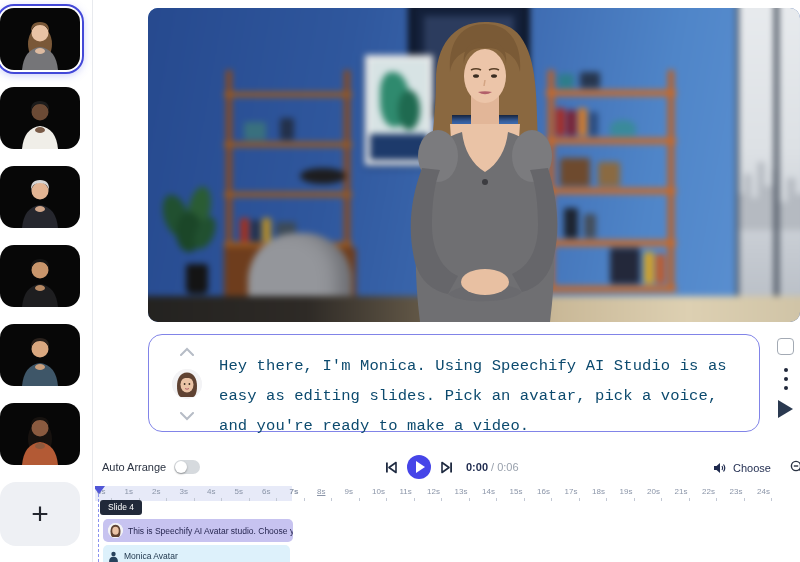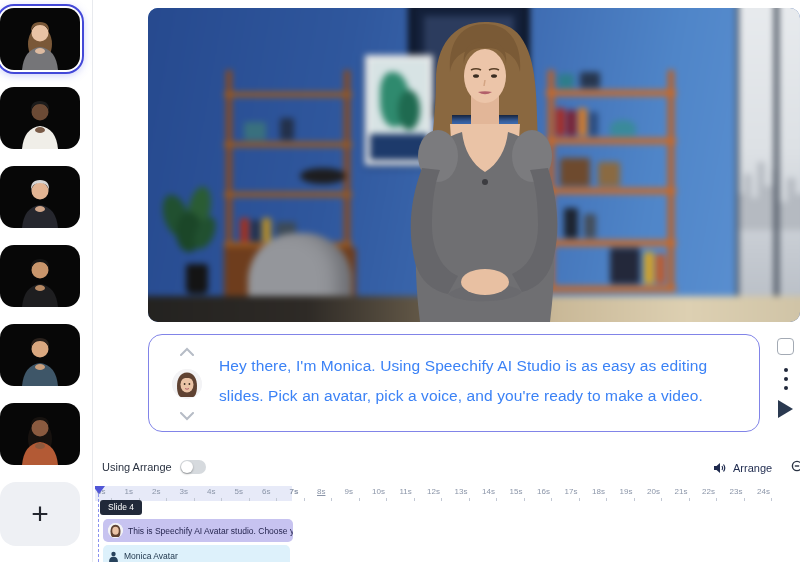--- a/index.html
+++ b/index.html
@@ -60,21 +60,21 @@
   #chair{position:absolute;left:108px;top:233px;width:104px;height:90px;background:#94969b;
     border-radius:48px 48px 10px 10px;box-shadow:inset -14px -6px 18px rgba(60,60,65,.45);}
   #desk{position:absolute;left:84px;top:248px;width:132px;height:58px;background:#6e3d1d;}
   #monica{position:absolute;left:212px;top:12px;width:250px;height:302px;}
   
   #caption{position:absolute;left:148px;top:334px;width:612px;height:98px;background:#fff;
     border:1.6px solid var(--caption-border);border-radius:14px;}
   #caption .left-col{position:absolute;left:22px;top:12px;width:32px;height:74px;display:flex;
     flex-direction:column;align-items:center;justify-content:space-between;}
   #caption .text{position:absolute;left:70px;top:16px;width:510px;font-size:15.5px;
-    line-height:30px;color:#3b82f6;letter-spacing:.1px;}
+    line-height:30px;color:#0c4a6e;letter-spacing:.1px;font-family:Liberation Mono, monospace;}
   .chev{display:block;}
   
   #side-controls{position:absolute;left:775px;top:338px;width:25px;height:90px;}
   #checkbox{position:absolute;left:2px;top:0;width:17px;height:17px;border:1.6px solid #a3aab4;
     border-radius:4px;background:#fff;}
   #kebab{position:absolute;left:8px;top:30px;width:5px;height:26px;}
   #kebab i{position:absolute;left:1px;width:4px;height:4px;border-radius:50%;background:#20283a;}
   #kebab i:nth-child(1){top:0}#kebab i:nth-child(2){top:9px}#kebab i:nth-child(3){top:18px}
   #side-play{position:absolute;left:3px;top:62px;width:0;height:0;border-left:15px solid #2a3950;
     border-top:9px solid transparent;border-bottom:9px solid transparent;}
@@ -311,34 +311,46 @@
   <div id="kebab">
       <i></i>
       <i></i>
       <i></i>
     </div>
   <div id="side-play"></div>
 </div>
 
 <div id="controlbar">
   <div id="auto-arrange">
-    <span>Using Arrange</span>
+    <span>Auto Arrange</span>
     <div class="toggle">
         <div class="knob"></div>
       </div>
   </div>
 
+  <div id="transport">
+    <svg width="13" height="13" viewBox="0 0 13 13">
+      <rect x="1" y="1.5" width="1.8" height="10" fill="#1e2a40"></rect>
+      <path d="M11,1.5 L4,6.5 L11,11.5 Z" fill="none" stroke="#1e2a40" stroke-width="1.6" stroke-linejoin="round"></path>
+    </svg>
+    <button id="play-btn"></button>
+    <svg width="13" height="13" viewBox="0 0 13 13">
+      <path d="M2,1.5 L9,6.5 L2,11.5 Z" fill="none" stroke="#1e2a40" stroke-width="1.6" stroke-linejoin="round"></path>
+      <rect x="10.2" y="1.5" width="1.8" height="10" fill="#1e2a40"></rect>
+    </svg>
+    <span class="time"><span class="cur">0:00</span><span class="rest"> / 0:06</span></span>
+  </div>
 
   <div id="right-controls">
     <svg width="13" height="12" viewBox="0 0 13 12">
       <path d="M1,4 L3.5,4 L7,1 L7,11 L3.5,8 L1,8 Z" fill="#1e2a4e"></path>
       <path d="M9,4 Q10.5,6 9,8" stroke="#1e2a4e" stroke-width="1.2" fill="none"></path>
       <path d="M10.5,2.5 Q13,6 10.5,9.5" stroke="#1e2a4e" stroke-width="1.2" fill="none"></path>
     </svg>
-    <span class="vol-label">Arrange</span>
+    <span class="vol-label">Choose</span>
     <svg width="15" height="15" viewBox="0 0 15 15" style="margin-left:12px">
       <circle cx="6" cy="6" r="4.6" fill="none" stroke="#2a3343" stroke-width="1.4"></circle>
       <line x1="3.8" y1="6" x2="8.2" y2="6" stroke="#2a3343" stroke-width="1.4"></line>
       <line x1="9.5" y1="9.5" x2="13" y2="13" stroke="#2a3343" stroke-width="1.6" stroke-linecap="round"></line>
     </svg>
 
   </div>
 </div>
 
 <div id="timeline">

